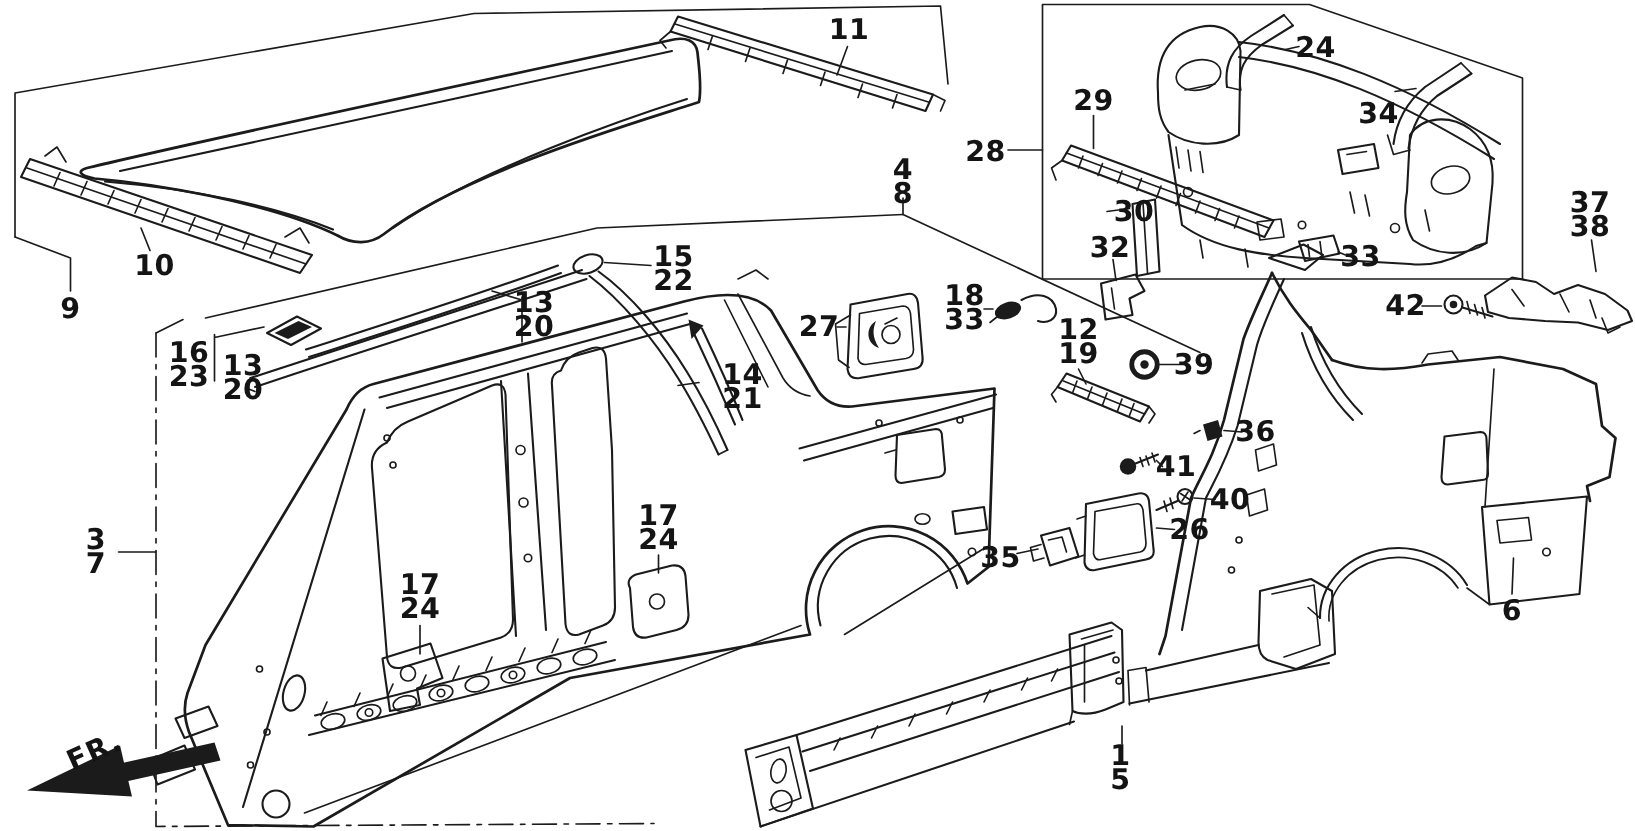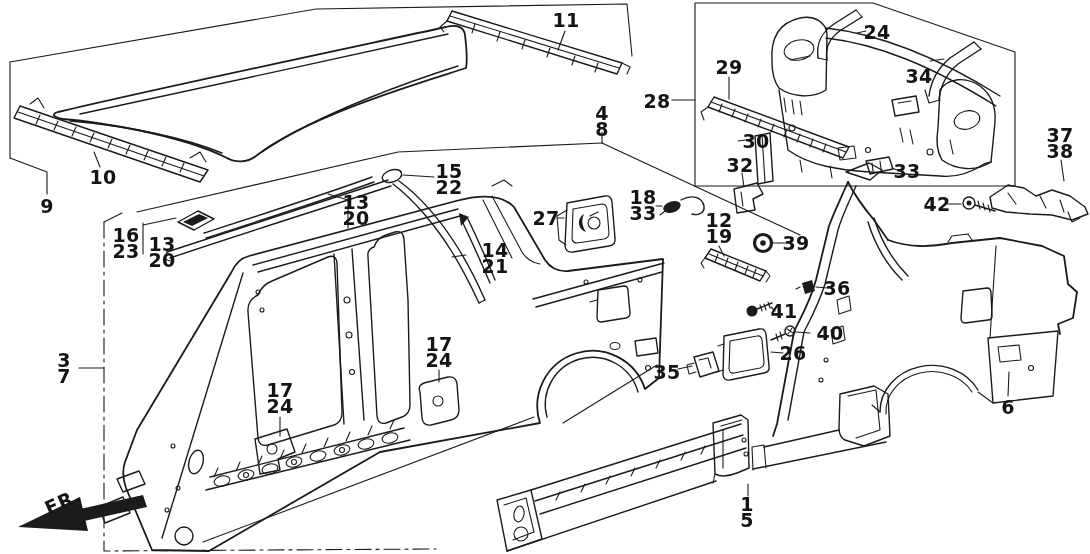--- a/index.html
+++ b/index.html
@@ -413,21 +413,21 @@
       </div>
       <div class="callout" style="left: 796px; top: 243px;">
         <div>39</div>
       </div>
       <div class="callout" style="left: 837px; top: 288px;">
         <div>36</div>
       </div>
       <div class="callout" style="left: 784px; top: 311px;">
         <div>41</div>
       </div>
-      <div class="callout" style="left: 820px; top: 333px; padding-left: 20px;">
+      <div class="callout" style="left: 820px; top: 333px;">
         <div>40</div>
       </div>
       <div class="callout" style="left: 793px; top: 353px;">
         <div>26</div>
       </div>
       <div class="callout" style="left: 667px; top: 372px;">
         <div>35</div>
       </div>
       <div class="callout" style="left: 280px; top: 398px;">
         <div>17</div>

